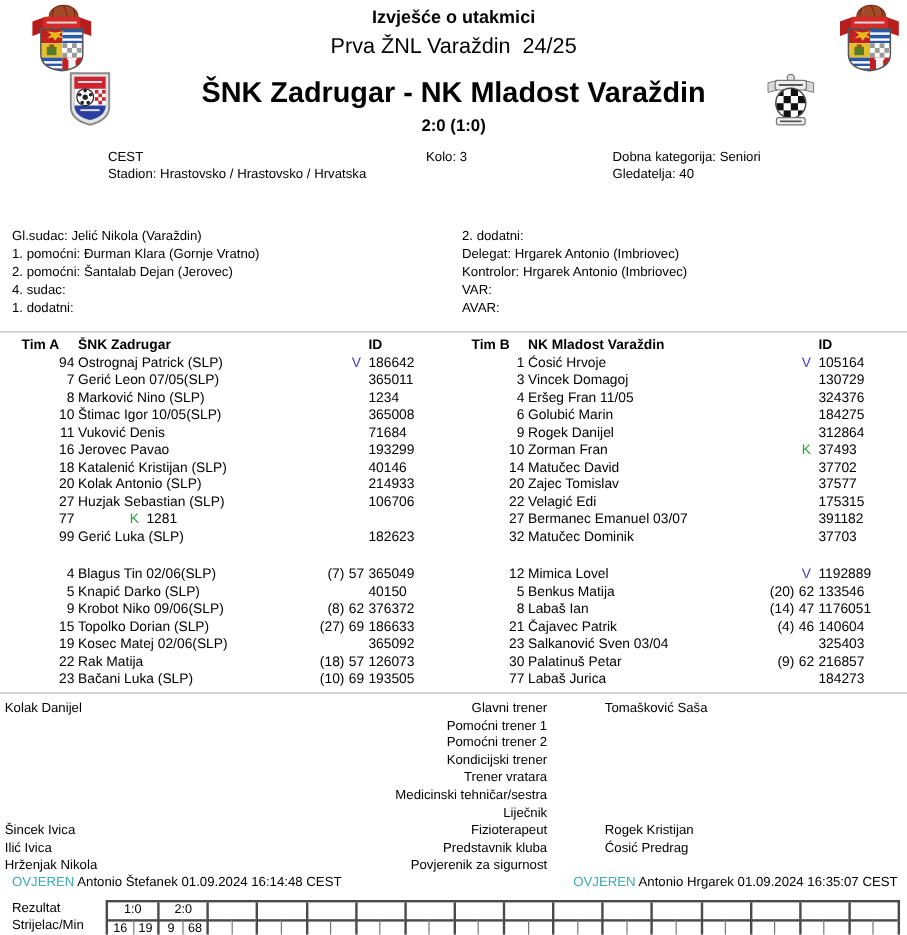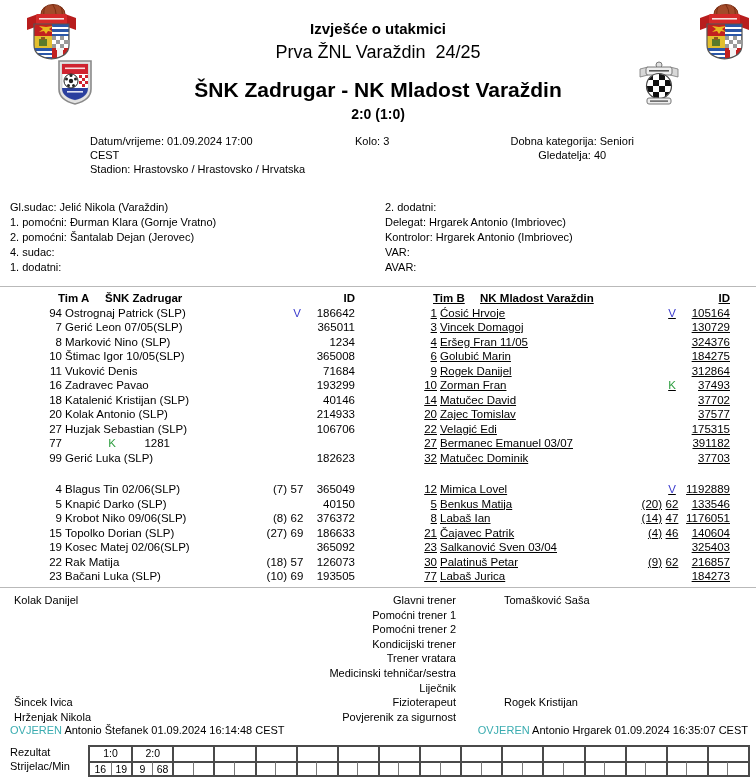--- a/index.html
+++ b/index.html
@@ -1,54 +1,54 @@
 <!DOCTYPE html>
 <html><head>
 <meta charset="utf-8">
 <style>
   html,body{margin:0;padding:0;background:#fff;}
   body{width:756px;height:779px;font-family:"Liberation Sans",sans-serif;color:#000;}
   .page{position:relative;width:756px;height:779px;overflow:hidden;background:#fff;}
   .crest{position:absolute;}
   
-  .titles{padding-top:20px;text-align:center;}
+  .titles{padding-top:6px;text-align:center;}
   .t1{font-size:15px;font-weight:bold;}
   .t2{font-size:18px;font-weight:normal;margin-top:5px;white-space:pre;}
-  .t3{font-size:21px;font-weight:bold;margin-top:15px;}
+  .t3{font-size:24px;font-weight:bold;margin-top:15px;}
   .t4{font-size:14px;font-weight:bold;margin-top:4px;}
   
   .info{position:relative;margin-top:12px;font-size:11px;line-height:14px;height:46px;}
   .info-left{position:absolute;left:90px;top:0;width:270px;}
   .info-center{position:absolute;left:355px;top:0;}
-  .info-right{position:absolute;right:122px;top:0;text-align:center;}
+  .info-right{position:absolute;right:122px;top:0;text-align:left;}
   
   .officials{position:relative;margin-top:20px;font-size:11px;line-height:15px;height:78px;}
   .off-left{position:absolute;left:10px;top:0;}
   .off-right{position:absolute;left:385px;top:0;}
   .rule{height:1px;background:#b9b9b9;}
   .rule1{margin-top:8px;}
   .rule2{margin-top:2px;}
   
   .teams{position:relative;height:298px;}
   .team{position:absolute;top:4px;width:345px;}
   .team-a{left:10px;}
-  .team-b{left:385px;text-decoration:underline;}
+  .team-b{left:385px;}
   .prow{display:flex;height:14.5px;line-height:14.5px;font-size:11.5px;white-space:nowrap;}
-  .thead{font-weight:bold;margin-left:40px;}
+  .thead{font-weight:bold;}
   .c-hlabel{width:52px;flex:none;box-sizing:border-box;padding-left:8px;text-align:left;}
   .c-num{width:52px;flex:none;text-align:right;}
   .c-name{flex:1;padding-left:3px;overflow:hidden;}
   .c-sub{width:40px;flex:none;text-align:right;}
   .c-min{width:20px;flex:none;text-align:center;}
-  .c-id{width:48px;flex:none;text-align:right;}
+  .c-id{width:48px;flex:none;text-align:left;}
   .subs-gap{height:17px;}
   
   .staff{margin-top:5px;font-size:11px;line-height:14.6px;}
   .staff-row{display:flex;}
-  .s-left{width:300px;flex:none;box-sizing:border-box;padding-left:14px;}
+  .s-left{width:300px;flex:none;box-sizing:border-box;padding-left:4px;}
   .s-role{width:156px;flex:none;text-align:right;}
   .s-right{flex:1;box-sizing:border-box;padding-left:48px;}
   
   .certified{position:relative;height:14px;font-size:11px;}
   .cert-left{position:absolute;left:10px;top:0;}
   .cert-right{position:absolute;right:8px;top:0;}
   .ovj{font-weight:normal;}
   
   .result{position:relative;margin-top:7px;height:48px;}
   .result-labels{position:absolute;left:10px;top:0;font-size:11px;}
@@ -171,21 +171,20 @@
 
   <div class="titles">
     <div class="t1">Izvješće o utakmici</div>
     <div class="t2">Prva ŽNL Varaždin  24/25</div>
     <div class="t3">ŠNK Zadrugar - NK Mladost Varaždin</div>
     <div class="t4">2:0 (1:0)</div>
   </div>
 
   <div class="info">
     <div class="info-left">
-      <div>Datum/vrijeme: 01.09.2024 17:00</div>
       <div>CEST</div>
       <div>Stadion: Hrastovsko / Hrastovsko / Hrvatska</div>
     </div>
     <div class="info-center">Kolo: 3</div>
     <div class="info-right">
       <div>Dobna kategorija: Seniori</div>
       <div>Gledatelja: 40</div>
     </div>
   </div>
 
@@ -247,21 +246,21 @@
         </div>
         <div class="prow">
           <span class="c-num">11</span>
           <span class="c-name">Vuković Denis</span>
           <span class="c-sub"></span>
           <span class="c-min"></span>
           <span class="c-id">71684</span>
         </div>
         <div class="prow">
           <span class="c-num">16</span>
-          <span class="c-name">Zadravec Pavao</span>
+          <span class="c-name">Jerovec Pavao</span>
           <span class="c-sub"></span>
           <span class="c-min"></span>
           <span class="c-id">193299</span>
         </div>
         <div class="prow">
           <span class="c-num">18</span>
           <span class="c-name">Katalenić Kristijan (SLP)</span>
           <span class="c-sub"></span>
           <span class="c-min"></span>
           <span class="c-id">40146</span>
@@ -519,20 +518,25 @@
         <span class="s-left"></span>
         <span class="s-role">Liječnik</span>
         <span class="s-right"></span>
       </div>
       <div class="staff-row">
         <span class="s-left">Šincek Ivica</span>
         <span class="s-role">Fizioterapeut</span>
         <span class="s-right">Rogek Kristijan</span>
       </div>
       <div class="staff-row">
+        <span class="s-left">Ilić Ivica</span>
+        <span class="s-role">Predstavnik kluba</span>
+        <span class="s-right">Ćosić Predrag</span>
+      </div>
+      <div class="staff-row">
         <span class="s-left">Hrženjak Nikola</span>
         <span class="s-role">Povjerenik za sigurnost</span>
         <span class="s-right"></span>
       </div>
     </div>
 
   <div class="certified">
     <div class="cert-left"><span class="ovj" id="ovj-left" style="color: rgb(58, 172, 176);">OVJEREN</span><span> Antonio Štefanek 01.09.2024 16:14:48 CEST</span></div>
     <div class="cert-right"><span class="ovj" id="ovj-right" style="color: rgb(58, 172, 176);">OVJEREN</span><span> Antonio Hrgarek 01.09.2024 16:35:07 CEST</span></div>
   </div>

